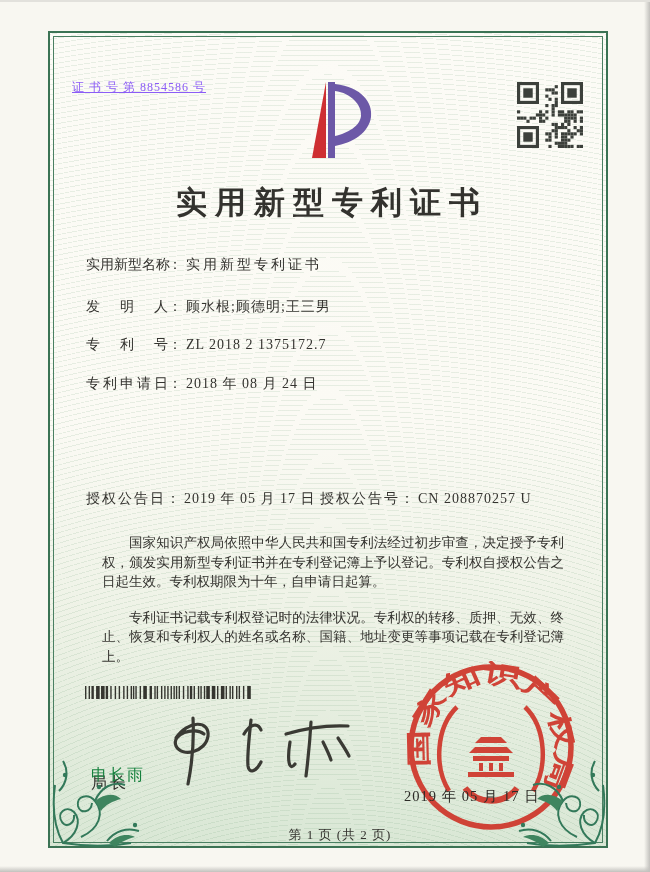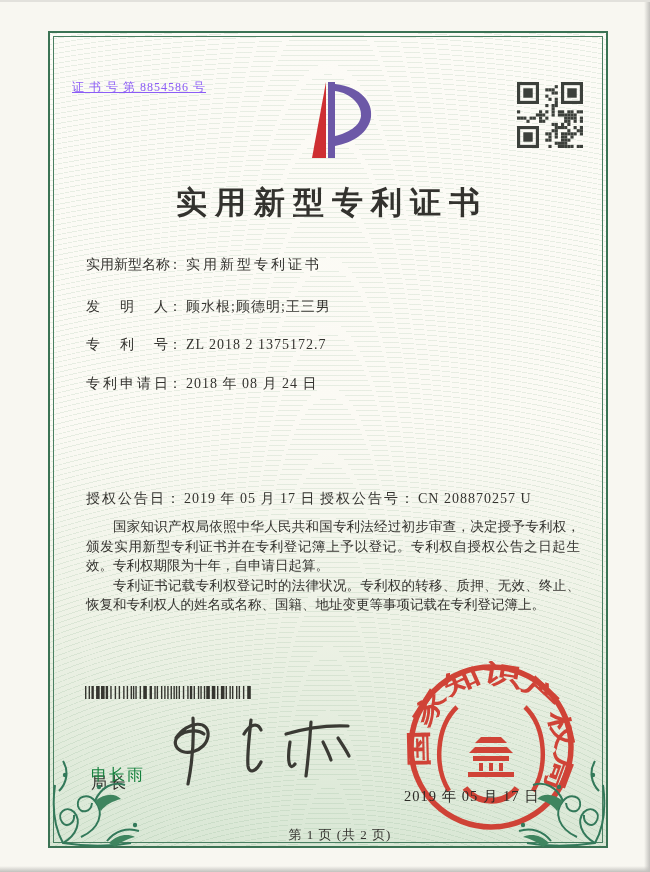--- a/index.html
+++ b/index.html
@@ -30,21 +30,21 @@
 
   .frow{position:absolute;left:86px;font-size:14px;color:#34332f;white-space:nowrap;}
   .flabel{display:inline-block;width:82px;text-align:justify;text-align-last:justify;vertical-align:baseline;}
   .fcolon{display:inline-block;margin:0 4px 0 0;}
   .fvalue{letter-spacing:1px;}
   .grant-pair2{position:absolute;left:234px;top:0;white-space:nowrap;}
   .glabel{letter-spacing:2px;}
 
   .paras{position:absolute;left:86px;top:517px;width:494px;font-size:13.5px;line-height:19.6px;
      color:#34332f;text-align:justify;}
-  .paras p{margin:0;text-indent:2em;}
+  .paras p{margin:16px;text-indent:2em;}
 
   .barcode{position:absolute;left:85px;top:685px;width:168px;height:13px;}
 
   .director-title{position:absolute;left:91px;top:737px;font-size:16px;color:#2f2e2a;letter-spacing:3px;margin-top:36px;}
   .director-name{position:absolute;left:91px;top:765px;font-size:16px;color:#15803d;letter-spacing:2px;}
   .signature{position:absolute;left:148px;top:712px;width:210px;height:78px;}
 
   .seal{position:absolute;left:405px;top:661px;width:172px;height:172px;opacity:0.93;}
   .seal-date{position:absolute;left:404px;top:787px;font-size:14.5px;color:#2c2b27;letter-spacing:1px;white-space:nowrap;}
 

